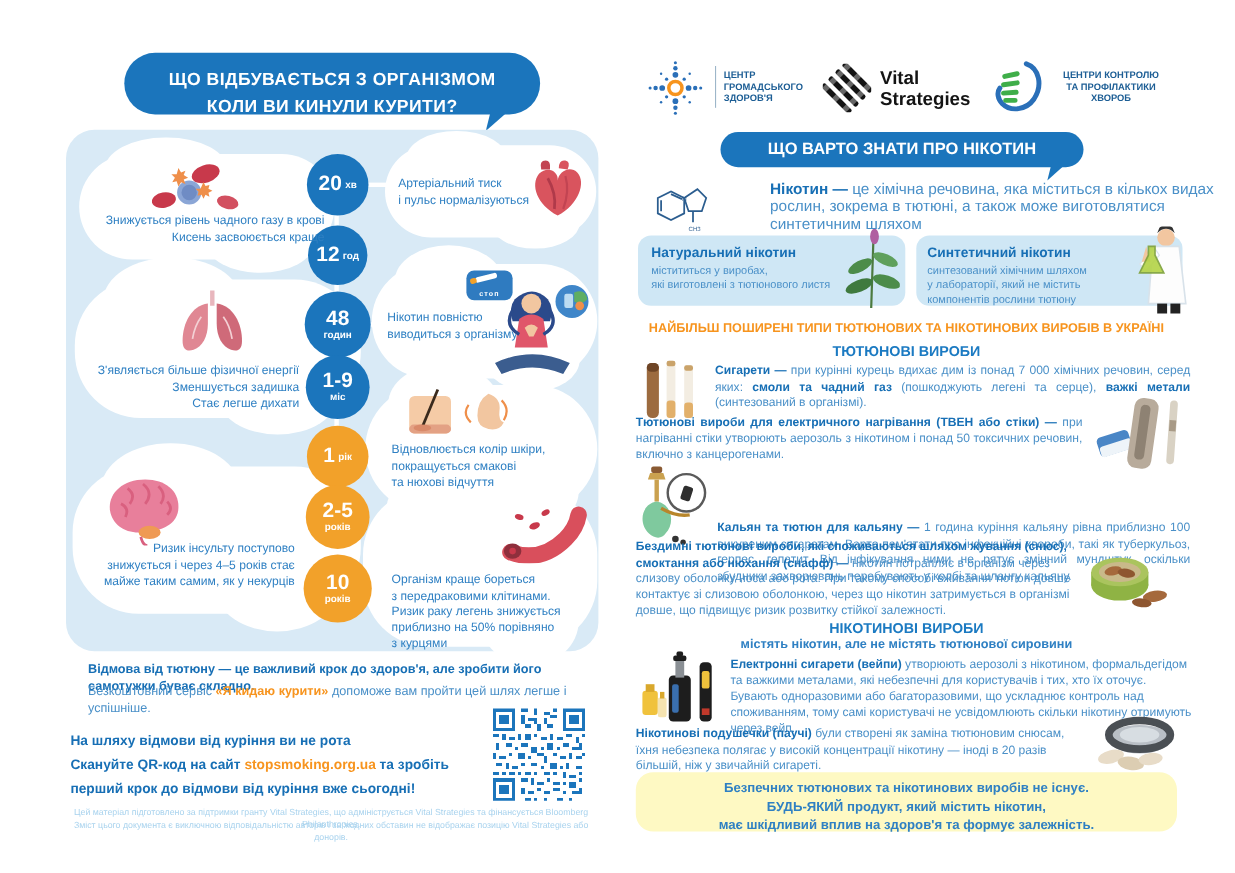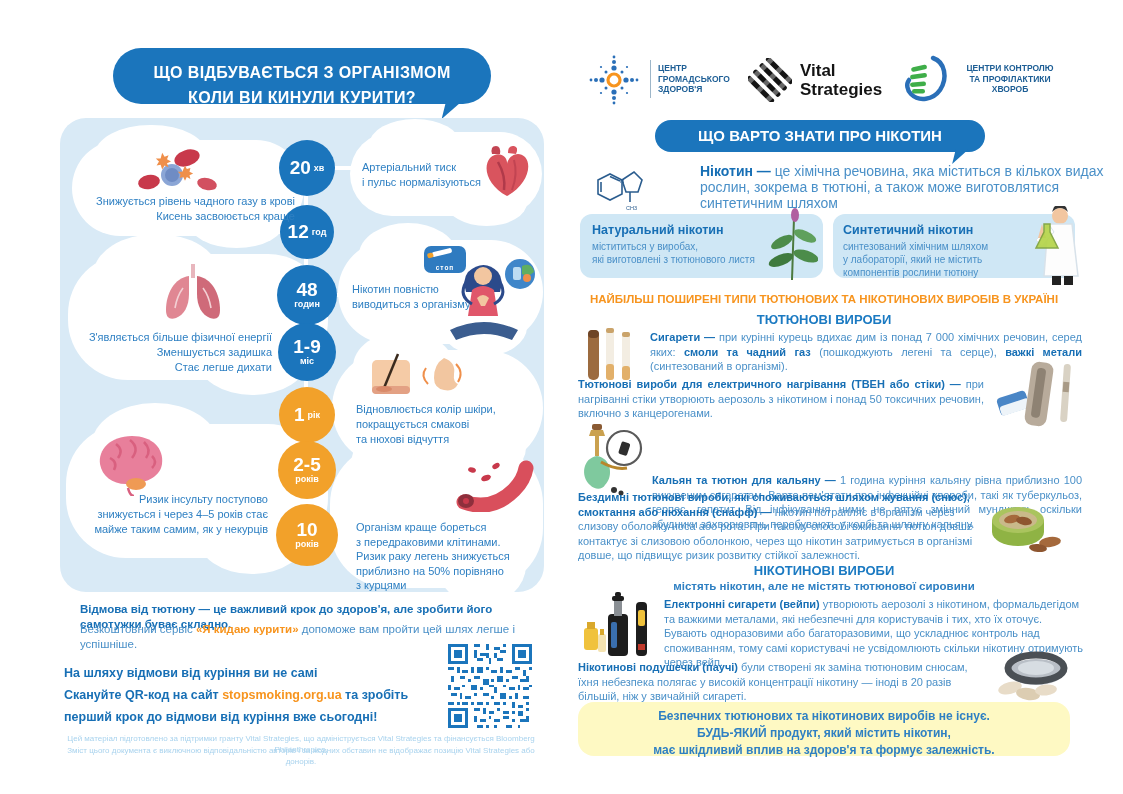--- a/index.html
+++ b/index.html
@@ -200,21 +200,21 @@
     <circle cx="14" cy="41" r="3" fill="#c8394b"></circle>
     <ellipse cx="34" cy="18" rx="5" ry="3" fill="#c8394b" transform="rotate(-20 34 18)"></ellipse>
     <ellipse cx="20" cy="10" rx="4" ry="2.5" fill="#c8394b" transform="rotate(15 20 10)"></ellipse>
     <ellipse cx="44" cy="6" rx="4" ry="2.5" fill="#c8394b" transform="rotate(-30 44 6)"></ellipse>
   </svg>
 
   <p class="outro" style="top:602px;"><span class="seg-b">Відмова від тютюну — це важливий крок до здоров'я, але зробити його самотужки буває складно.</span></p>
   <p class="outro" style="top:622px;"><span>Безкоштовний сервіс </span><span class="seg-o">«Я кидаю курити»</span><span> допоможе вам пройти цей шлях легше і успішніше.</span></p>
 
   <div class="cta">
-    <div><span class="seg-b">На шляху відмови від куріння ви не самі</span></div>
+    <div><span class="seg-b">На шляху відмови від куріння ви не рота</span></div>
     <div><span class="seg-b">Скануйте QR-код на сайт </span><span class="seg-o">stopsmoking.org.ua</span><span class="seg-b"> та зробіть</span></div>
     <div><span class="seg-b">перший крок до відмови від куріння вже сьогодні!</span></div>
   </div>
 
   <svg class="abs" style="left:448px;top:644px;" width="84" height="84" viewBox="0 0 29 29" shape-rendering="crispEdges" fill="#1b75bc">
     <rect x="0" y="0" width="7" height="7"></rect>
       <rect x="1" y="1" width="5" height="5" fill="#fff"></rect>
       <rect x="2" y="2" width="3" height="3"></rect>
     <rect x="22" y="0" width="7" height="7"></rect>
       <rect x="23" y="1" width="5" height="5" fill="#fff"></rect>

